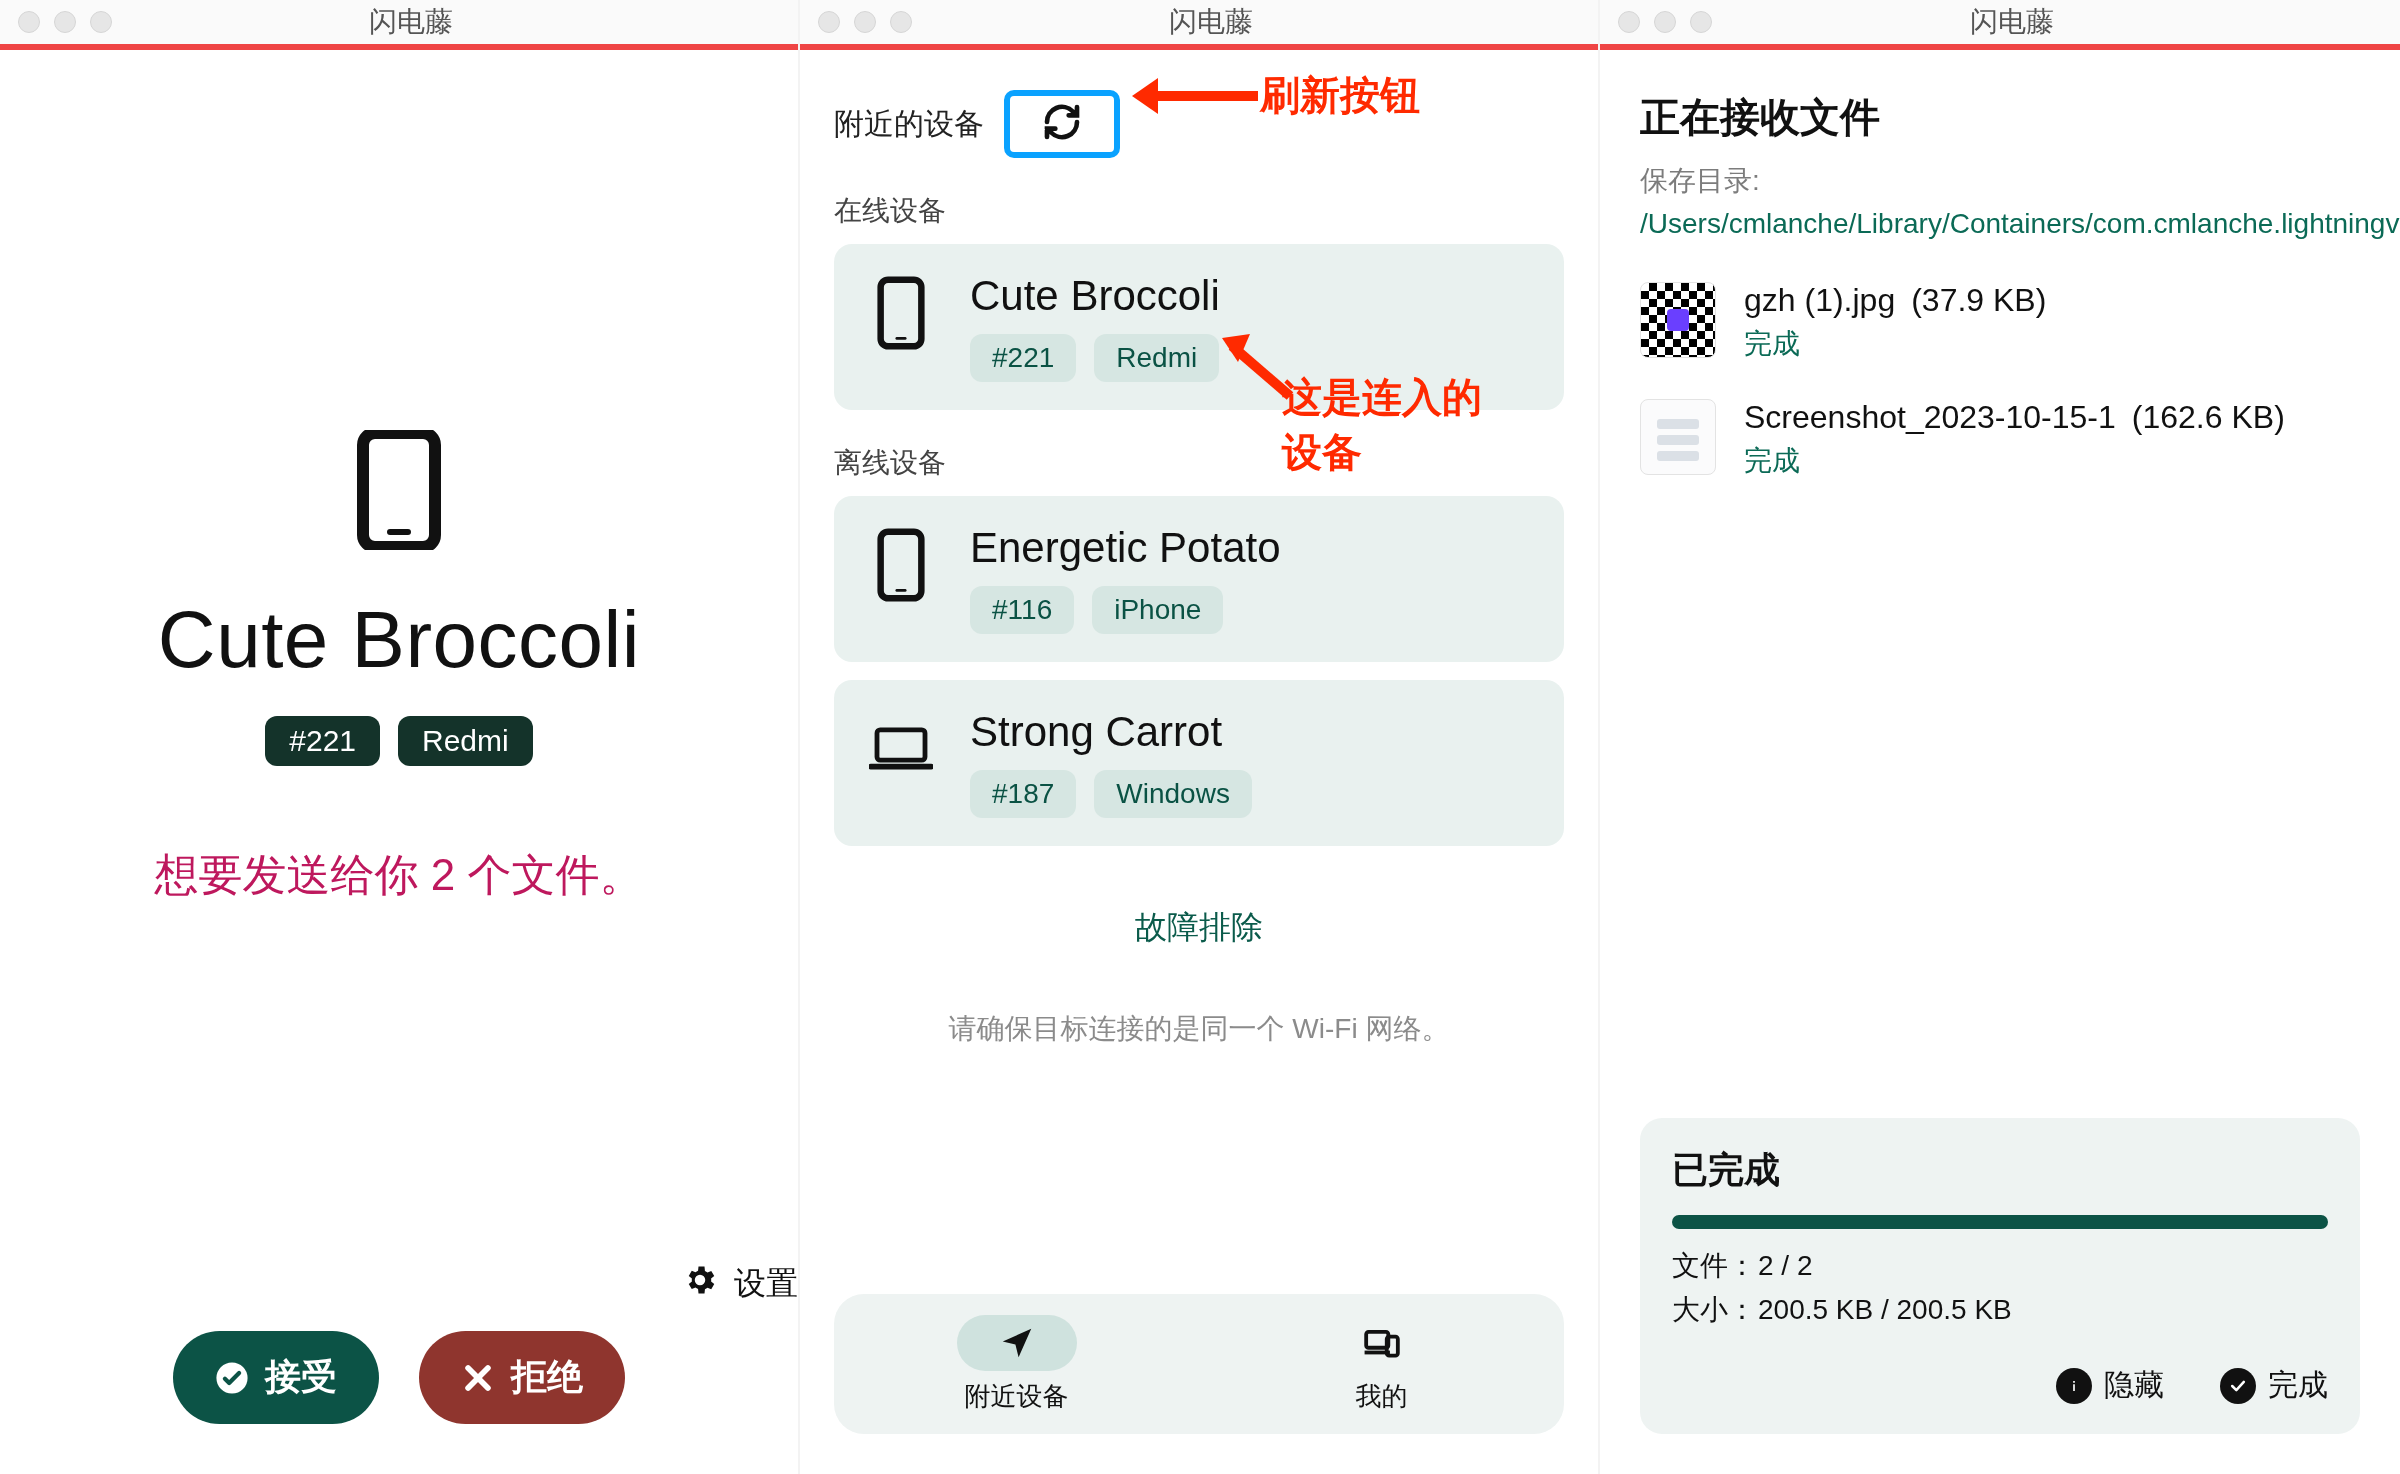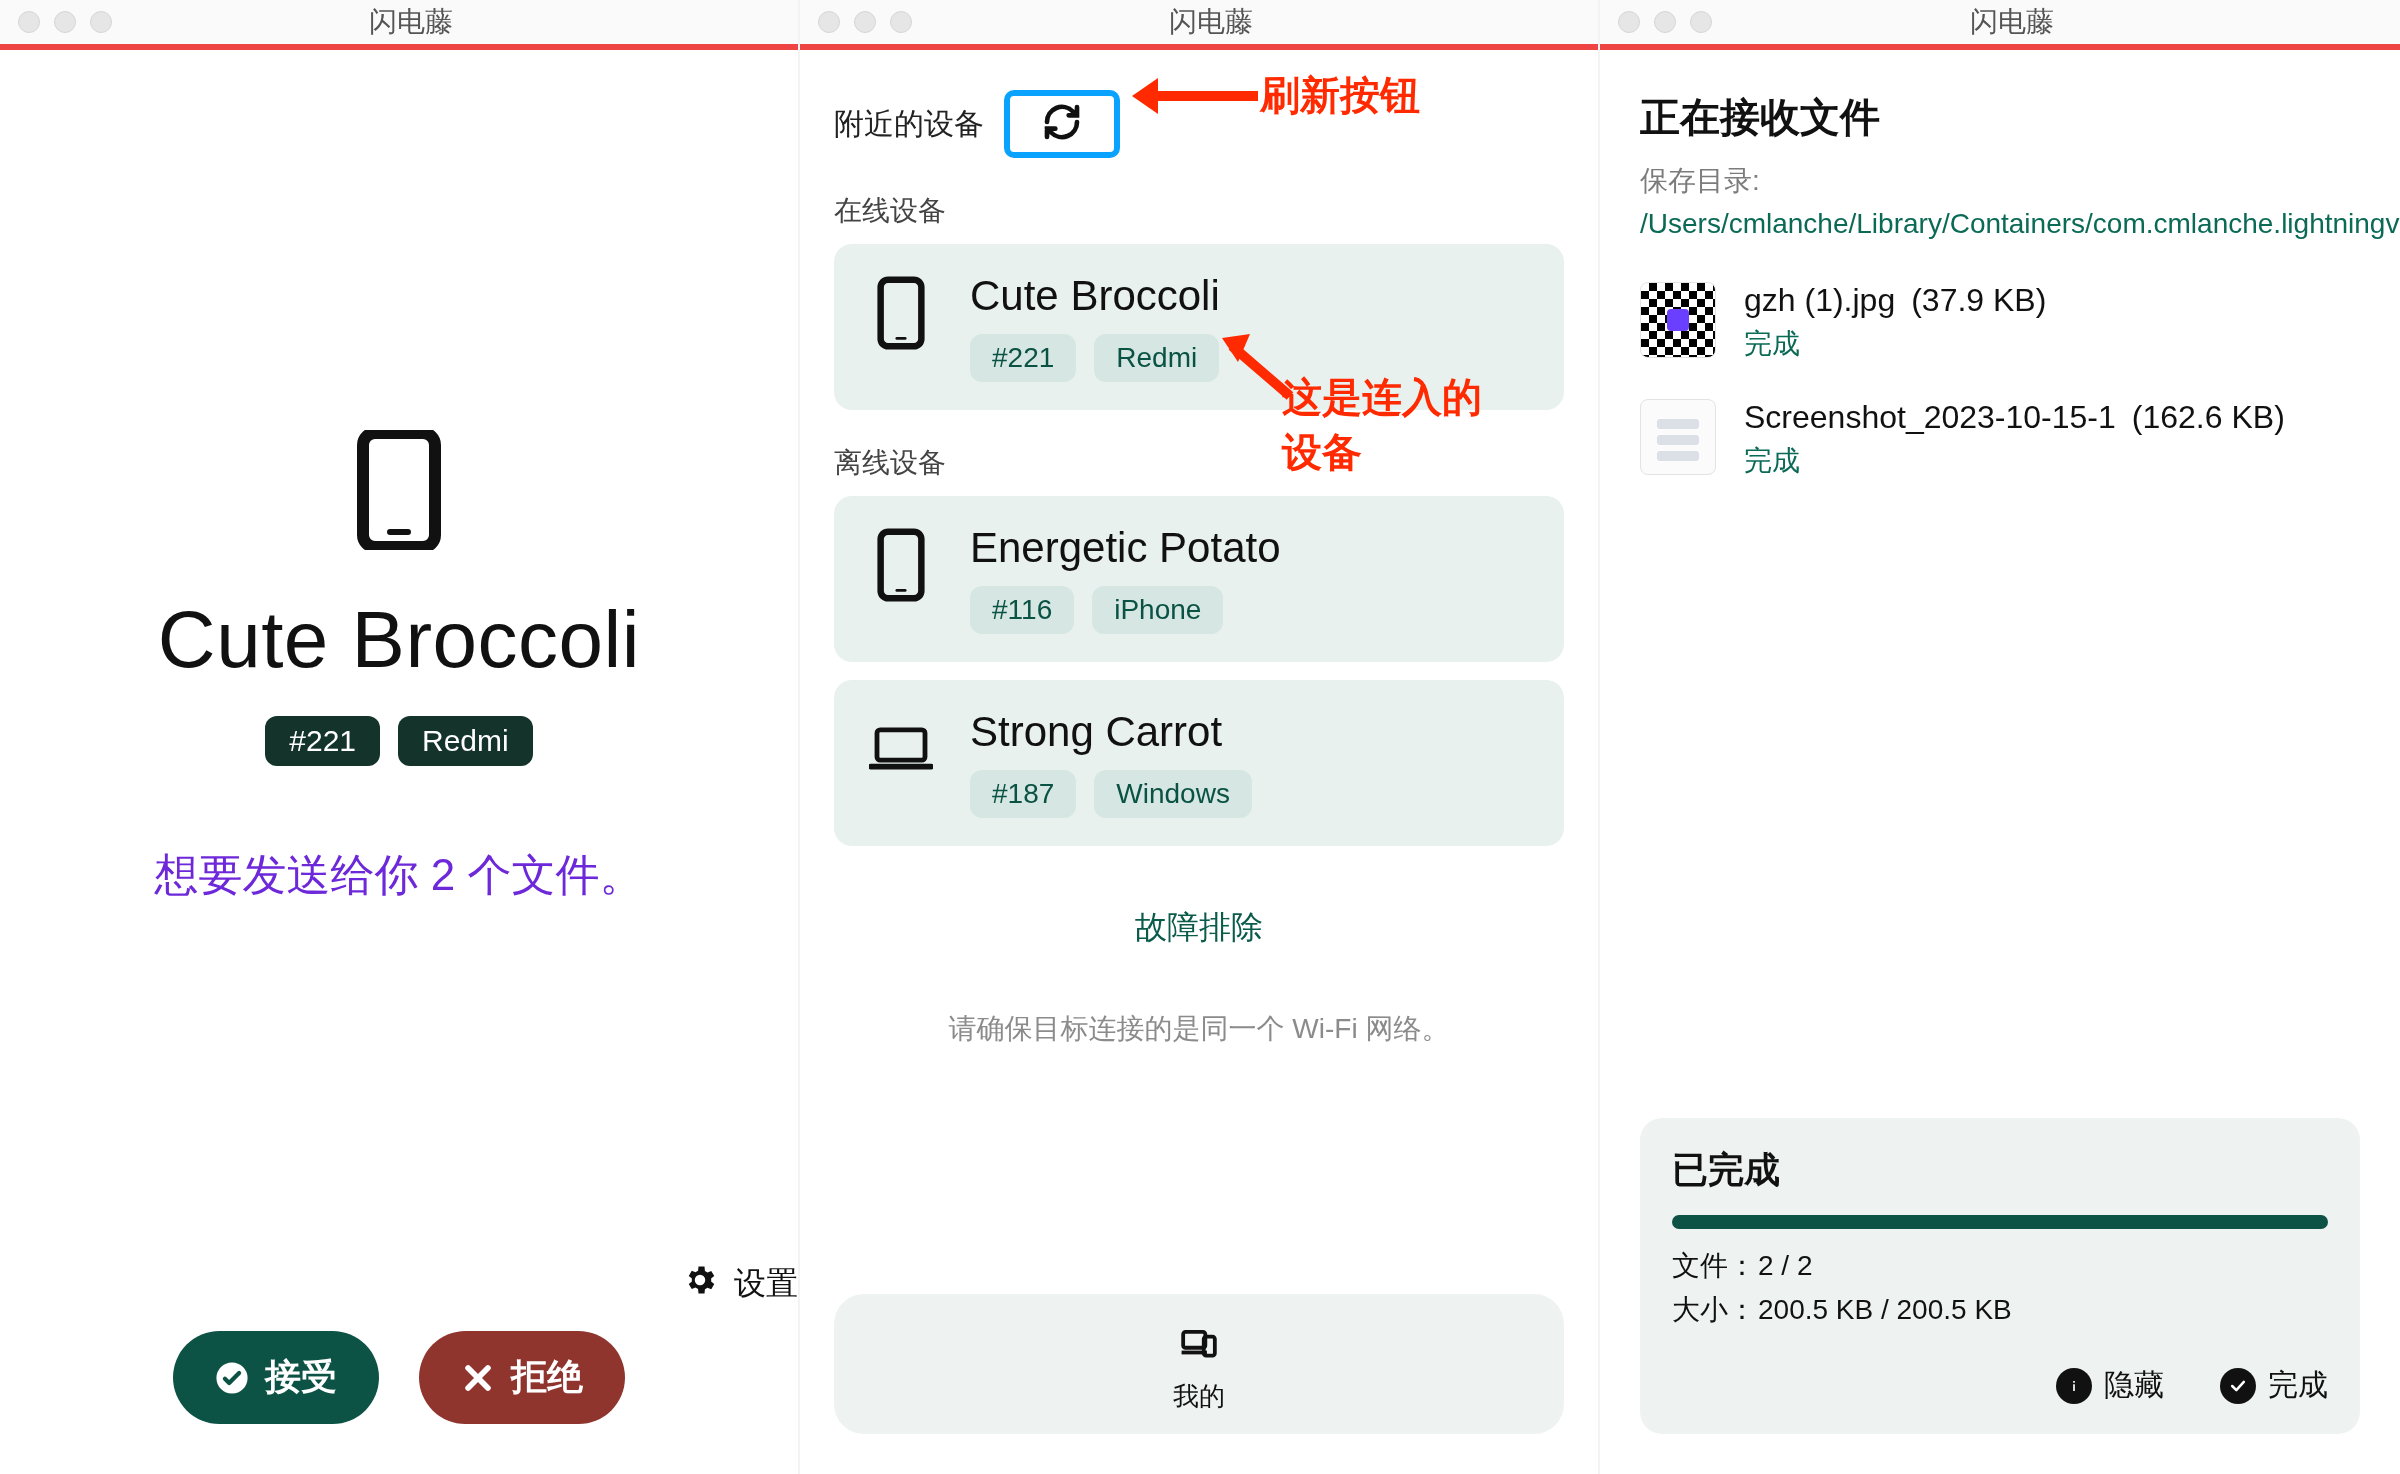--- a/index.html
+++ b/index.html
@@ -14,21 +14,21 @@
   .light { width: 22px; height: 22px; border-radius: 50%; background: #e6e6e6; border: 1px solid #d6d6d6; }
   .titlebar .title { flex: 1; text-align: center; font-size: 28px; color: #555; margin-left: -90px; }
 
   
   .p1-body { position: relative; height: calc(100% - 50px); display: flex; flex-direction: column; align-items: center; }
   .p1-center { margin-top: 380px; display:flex; flex-direction:column; align-items:center; }
   .p1-icon svg { width: 100px; height: 120px; }
   .p1-name { margin-top: 40px; font-size: 80px; font-weight: 500; letter-spacing: 0.5px; color: #111; }
   .p1-badges { margin-top: 30px; display:flex; gap: 18px; }
   .pill-dark { background:#14332a; color:#fff; padding:8px 24px; border-radius:12px; font-size:30px; font-weight:500; }
-  .p1-msg { margin-top: 80px; font-size: 44px; color:#6d28d9; }
+  .p1-msg { margin-top: 80px; font-size: 44px; color:#be185d; }
   .p1-settings { position:absolute; bottom: 168px; left:0; right:0; display:flex; align-items:center; justify-content:flex-end; gap:16px; }
   .p1-settings svg { width:36px; height:36px; }
   .p1-settings span { font-size:32px; font-weight:500; }
   .p1-actions { position:absolute; bottom:50px; left:0; right:0; display:flex; justify-content:center; gap:40px; }
   .btn-pill { display:flex; align-items:center; gap:16px; padding:22px 42px; border-radius:60px; font-size:36px; font-weight:600; color:#fff; cursor:pointer; }
   .btn-pill svg { width:34px; height:34px; }
   .btn-decline { background:#8f352e; }
   .btn-accept  { background:#0c5346; }
 
   
@@ -232,20 +232,28 @@
             <span class="tag-lite">#187</span>
             <span class="tag-lite">Windows</span>
           </div>
         </div>
       </div>
 
       <div class="p2-trouble">故障排除</div>
       <div class="p2-note">请确保目标连接的是同一个 Wi-Fi 网络。</div>
 
       <div class="p2-nav">
+        <div class="navitem active">
+          <div class="iconwrap">
+            <svg viewBox="0 0 24 24" fill="#111">
+                <path d="M3 11l18-8-8 18-2-8z"></path>
+              </svg>
+          </div>
+          <div class="nlabel">附近设备</div>
+        </div>
         <div class="navitem">
           <div class="iconwrap">
             <svg viewBox="0 0 24 24" fill="none" stroke="#111" stroke-width="2.4">
                 <rect x="2" y="5" width="14" height="10" rx="1.5"></rect>
                 <path d="M1 18h16"></path>
                 <rect x="15" y="8" width="7" height="12" rx="1.5"></rect>
               </svg>
           </div>
           <div class="nlabel">我的</div>
         </div>

